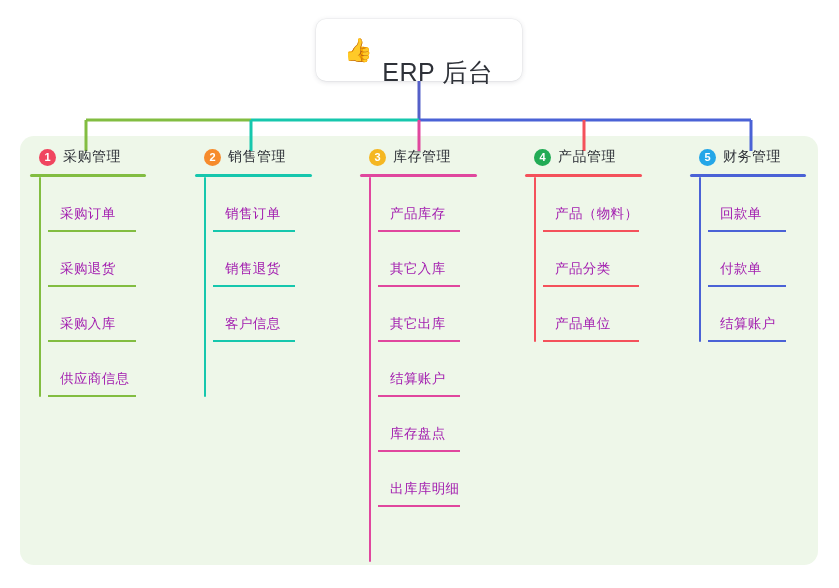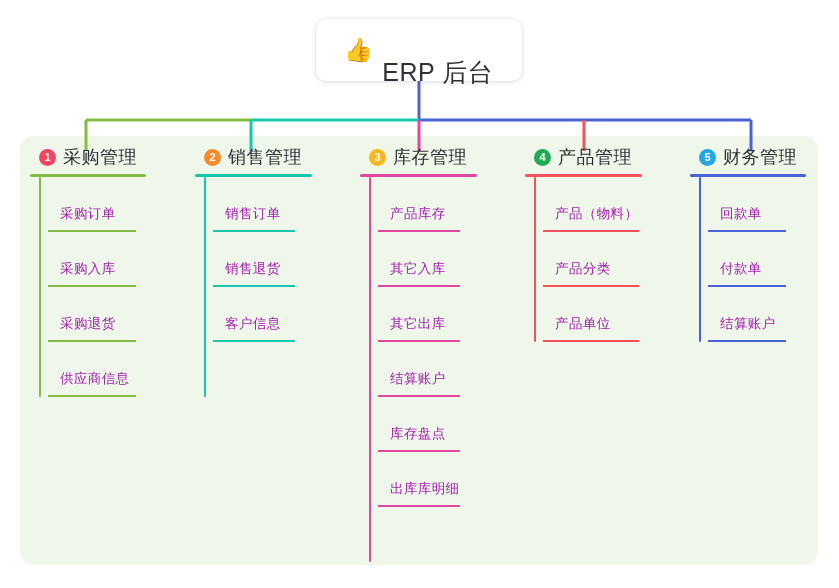--- a/index.html
+++ b/index.html
@@ -90,21 +90,21 @@
     border-radius: 50%;
     color: #ffffff;
     font-size: 11px;
     line-height: 17px;
     text-align: center;
     font-weight: bold;
     flex: 0 0 auto;
     margin-right: 7px;
   }
   .col-title {
-    font-size: 18px;
+    font-size: 14px;
     color: #2c2f36;
     letter-spacing: 0.5px;
   }
   .col-header-rule {
     height: 3px;
     border-radius: 2px;
     margin-top: 4px;
   }
   .col-body {
     position: relative;
@@ -168,25 +168,25 @@
         <span class="col-title">采购管理</span>
       </div>
       <div class="col-header-rule" style="width: 116px; background: rgb(130, 189, 65);"></div>
       <div class="col-body">
         <div class="spine" style="background: rgb(130, 189, 65); height: 220px;"></div>
         <div class="leaf">
           <span class="leaf-label">采购订单</span>
           <div class="leaf-rule" style="width: 88px; background: rgb(130, 189, 65);"></div>
         </div>
         <div class="leaf">
+          <span class="leaf-label">采购退货</span>
+          <div class="leaf-rule" style="width: 88px; background: rgb(130, 189, 65);"></div>
+        </div>
+        <div class="leaf">
           <span class="leaf-label">采购入库</span>
-          <div class="leaf-rule" style="width: 88px; background: rgb(130, 189, 65);"></div>
-        </div>
-        <div class="leaf">
-          <span class="leaf-label">采购退货</span>
           <div class="leaf-rule" style="width: 88px; background: rgb(130, 189, 65);"></div>
         </div>
         <div class="leaf">
           <span class="leaf-label">供应商信息</span>
           <div class="leaf-rule" style="width: 88px; background: rgb(130, 189, 65);"></div>
         </div>
       </div>
     </div>
     <div class="column" style="left: 195px;">
       <div class="col-header">

